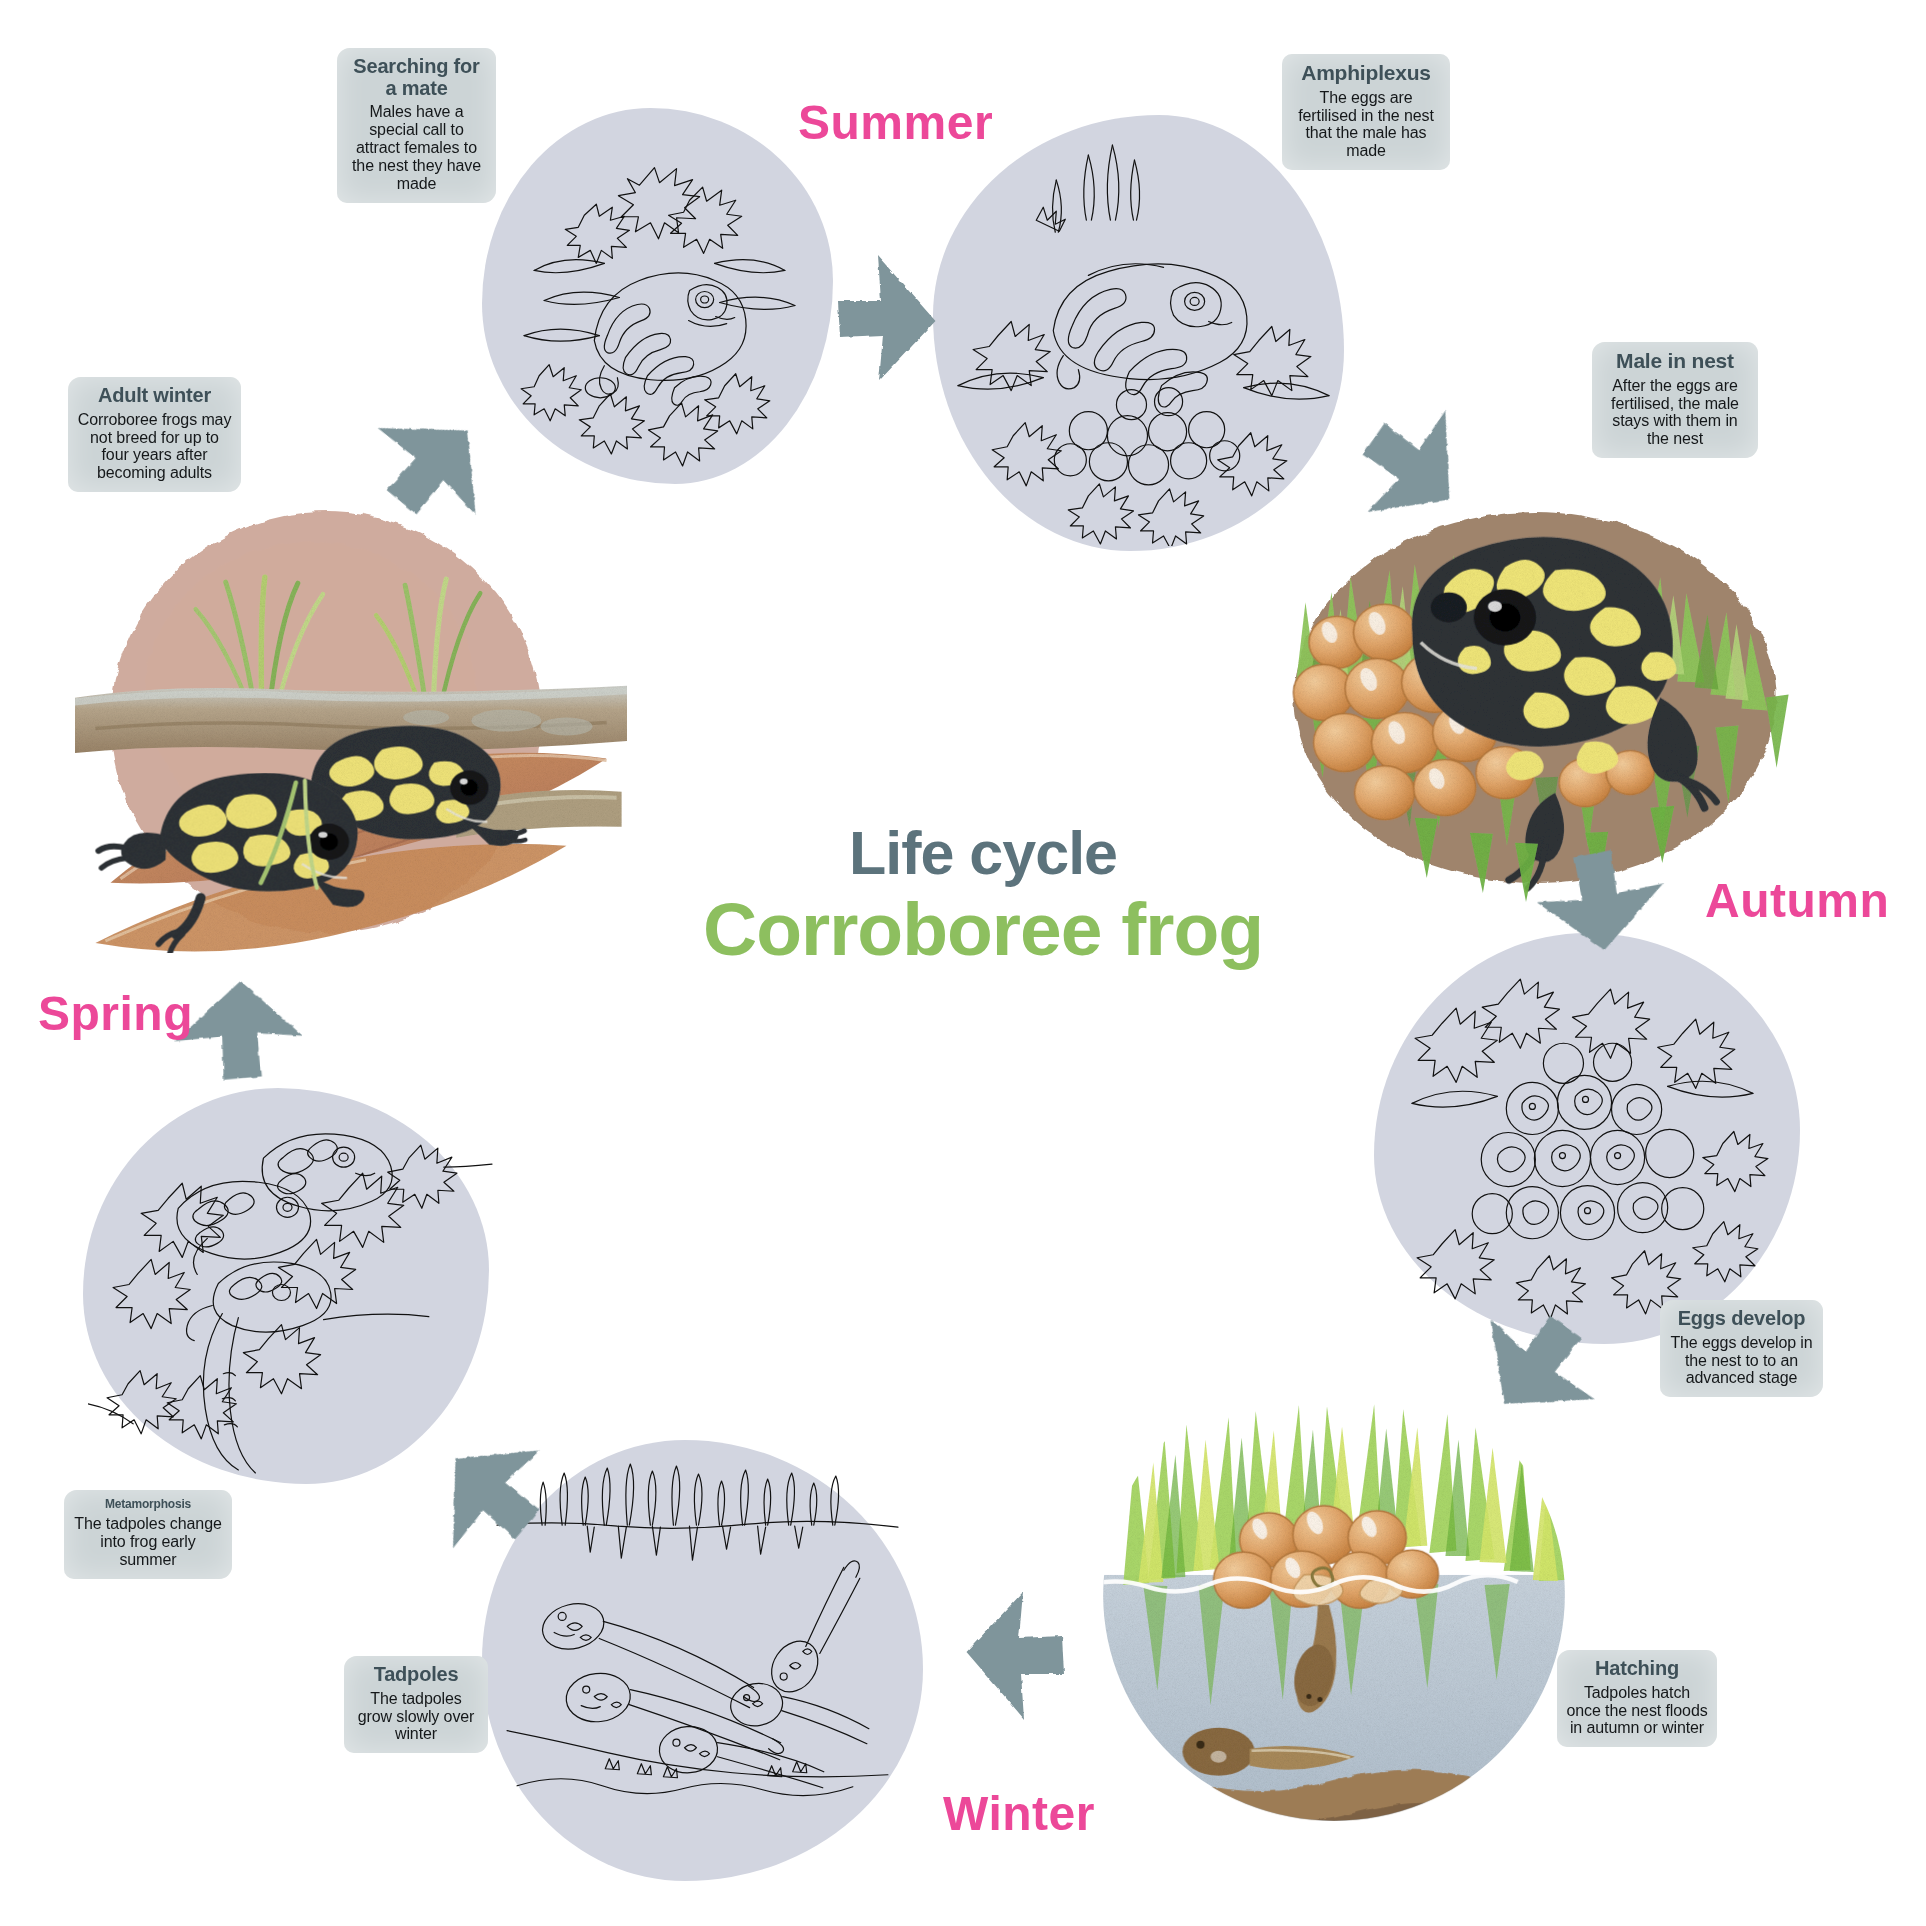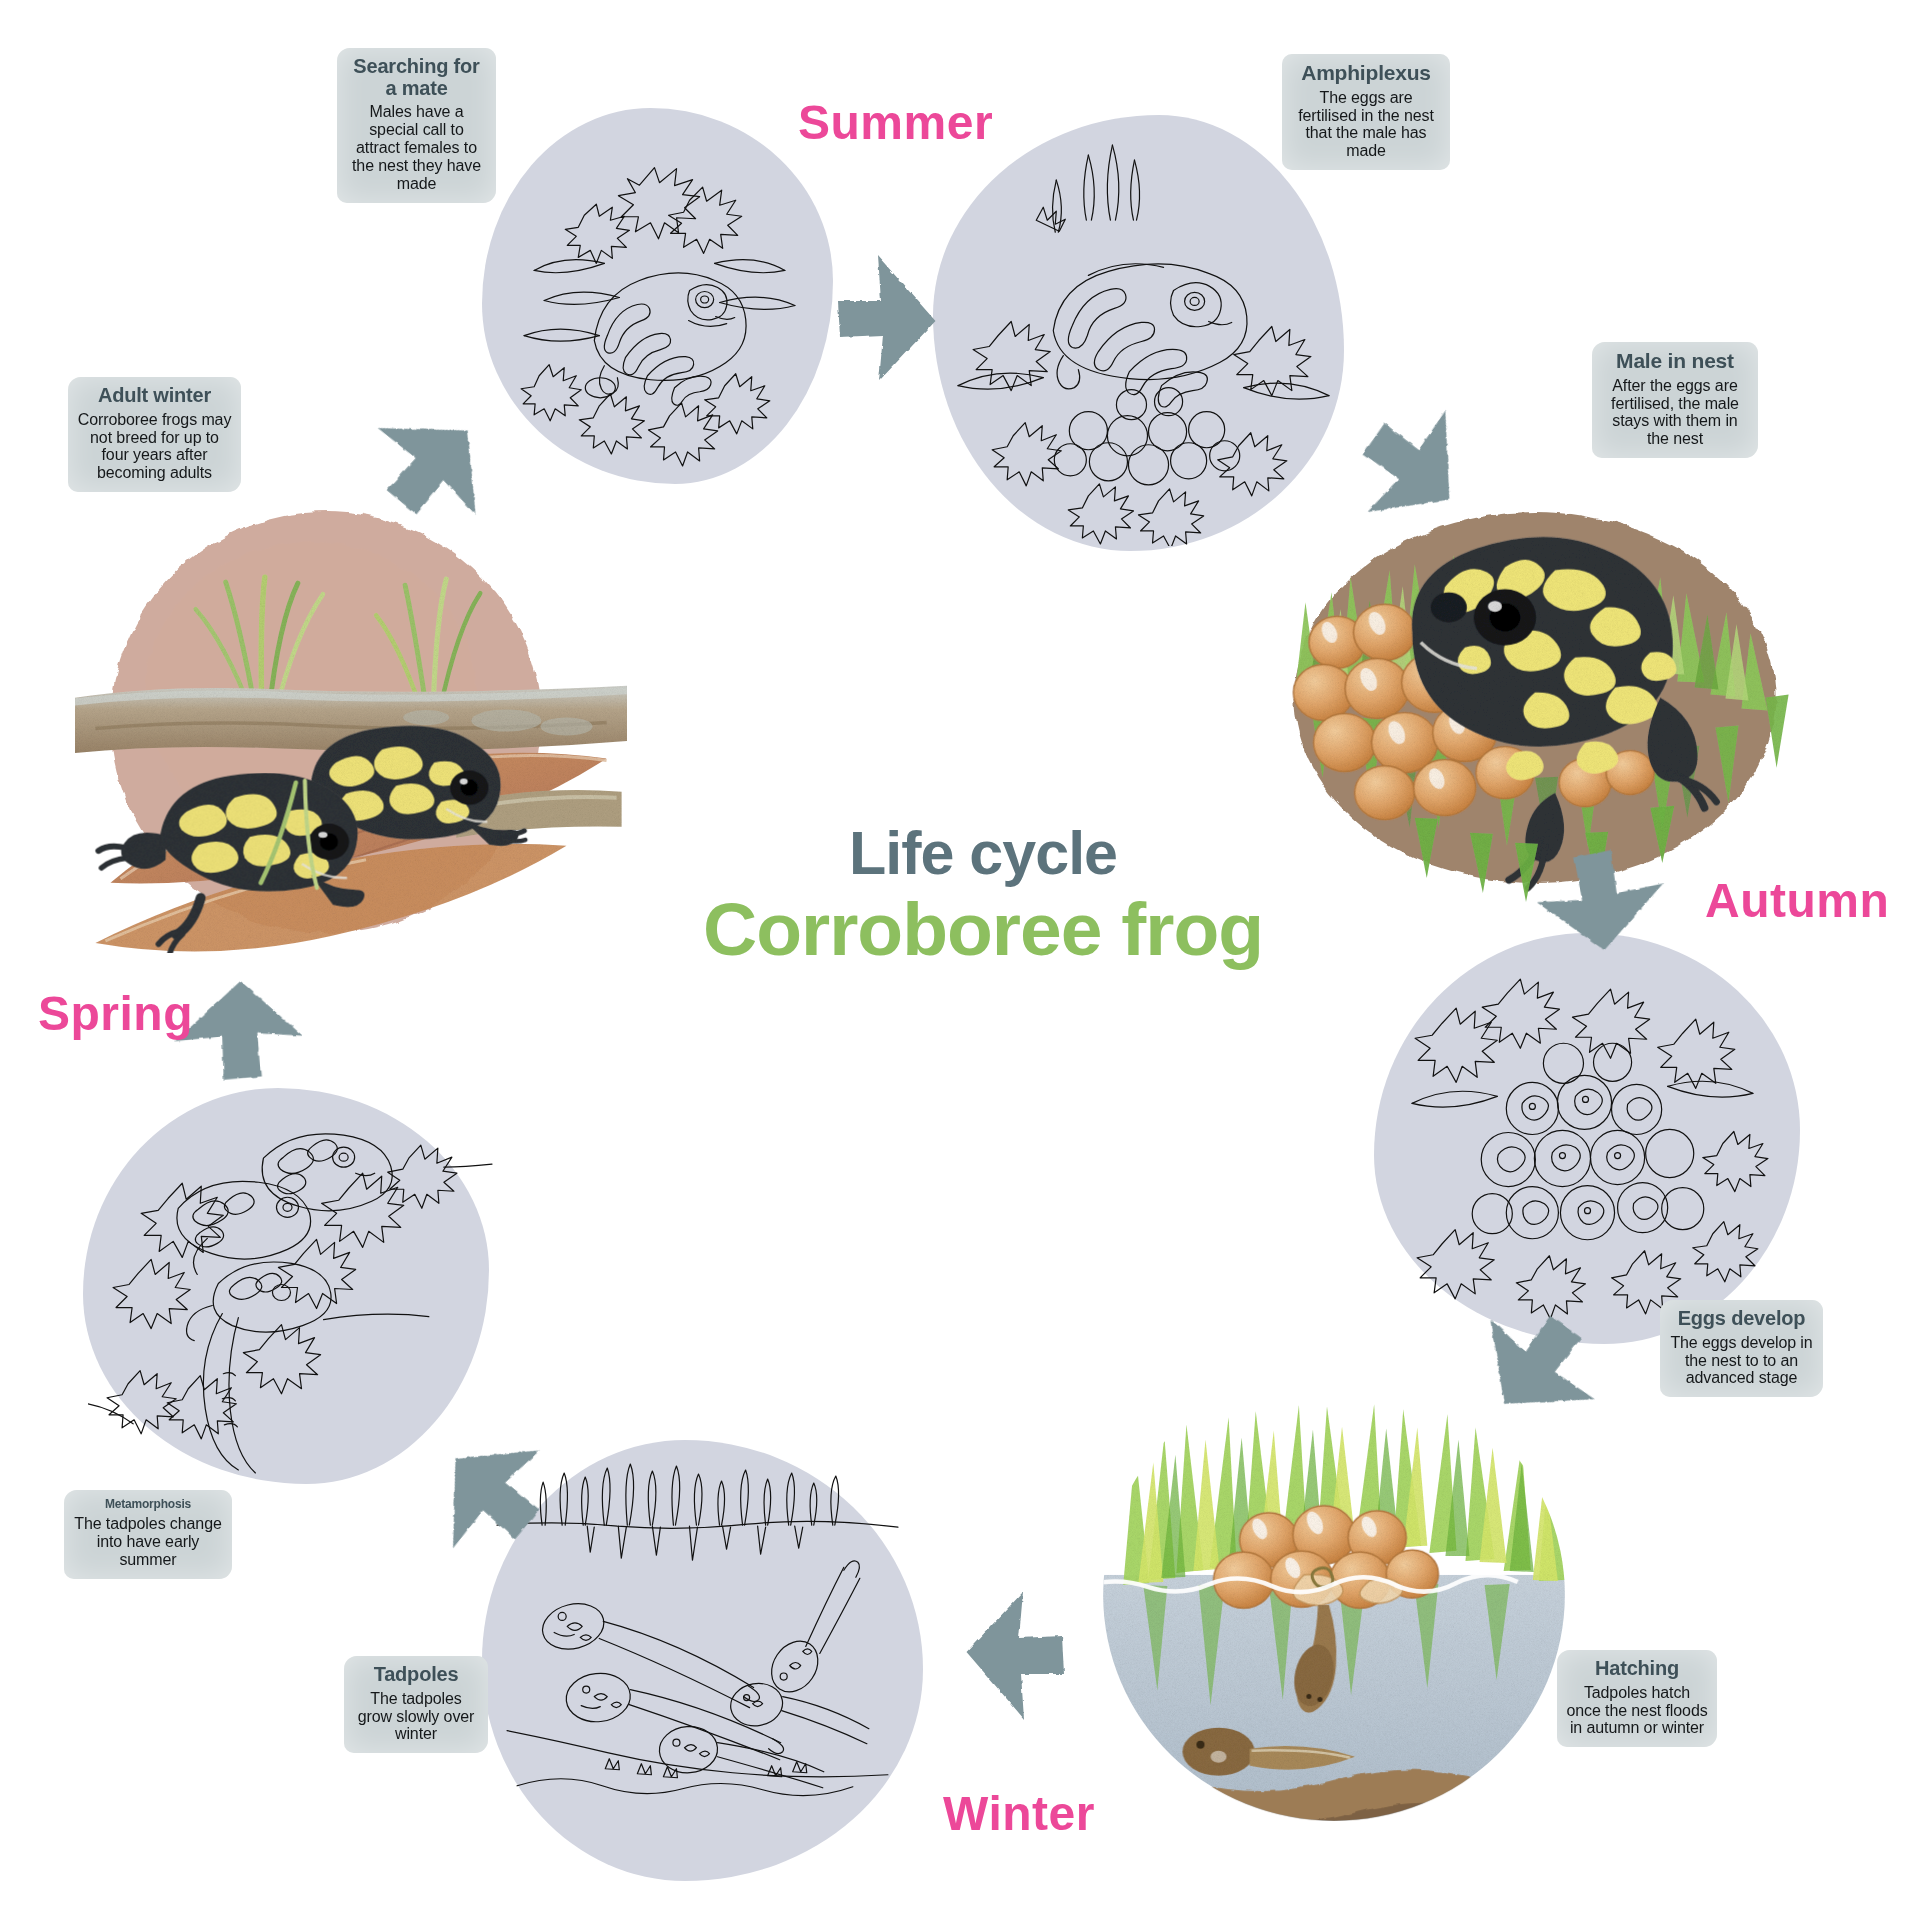--- a/index.html
+++ b/index.html
@@ -667,21 +667,21 @@
 
         <path d="M710 148 q40 0 96 -6"></path>
         <path d="M0 620 q50 10 90 40"></path>
         <path d="M470 452 q110 -18 210 -6"></path>
       </g>
     </svg>
   </div>
 
   <div class="note" style="left:64px;top:1490px;width:150px;">
     <div class="ttl" style="font-size:12px;">Metamorphosis</div>
-    <div class="bdy" style="font-size:16px;margin-top:4px;">The tadpoles change into have early summer</div>
+    <div class="bdy" style="font-size:16px;margin-top:4px;">The tadpoles change into frog early summer</div>
   </div>
 
   <div class="photo" style="left:75px;top:502px;width:552px;height:451px;">
     <svg viewBox="0 0 1100 900" width="552" height="451">
 
       <ellipse cx="500" cy="440" rx="430" ry="420" fill="#c9a091" opacity=".88" filter="url(#rough)"></ellipse>
       <ellipse cx="470" cy="380" rx="330" ry="300" fill="#d2ac9c" opacity=".55" filter="url(#rough)"></ellipse>
 
       <g filter="url(#paper)" stroke-linecap="round" fill="none">
         <path d="M360 420 q-30 -170 -60 -260" stroke="#9dc36a" stroke-width="10"></path>

